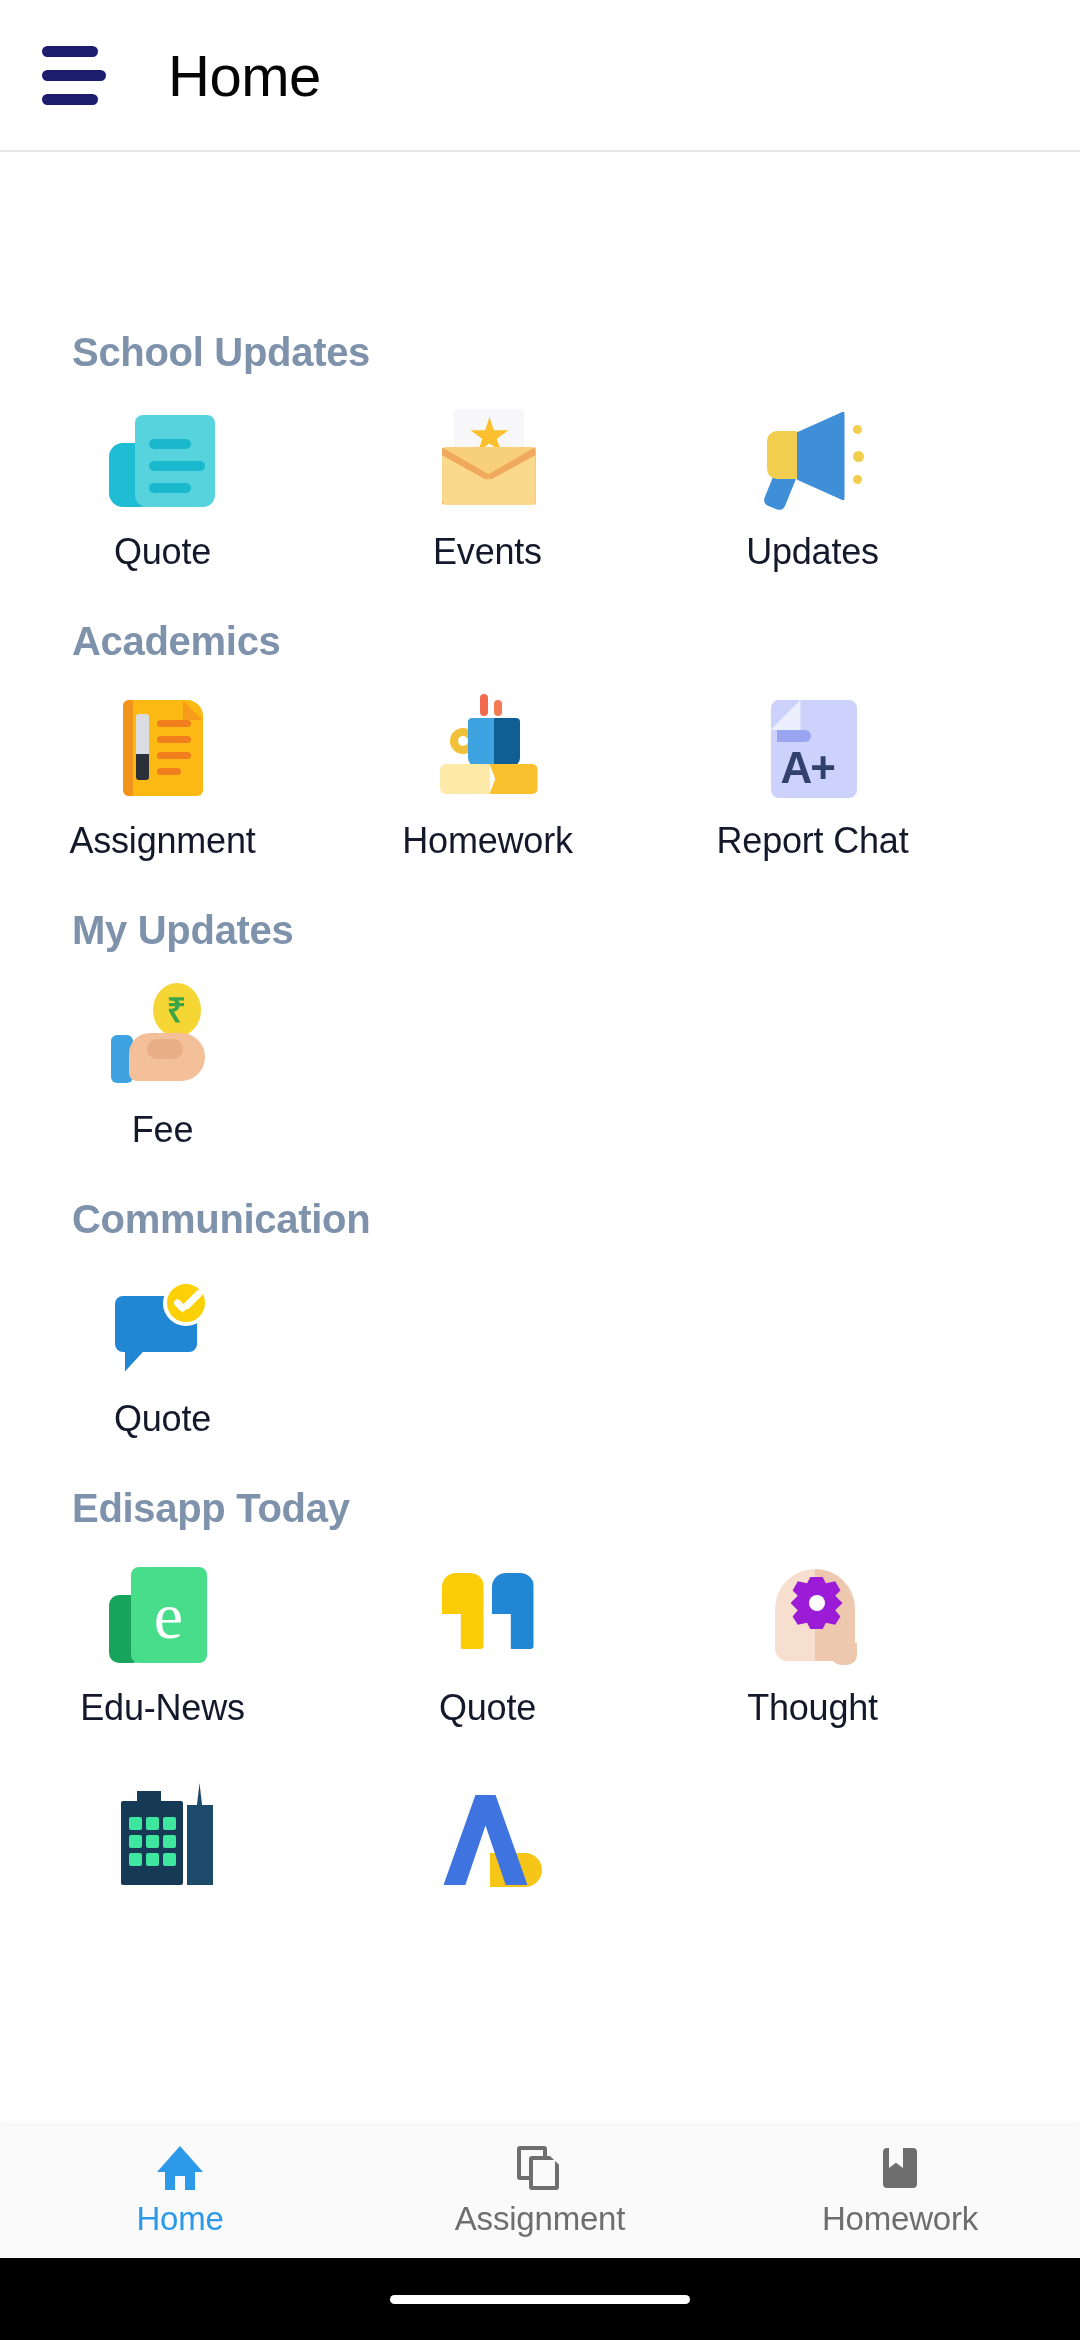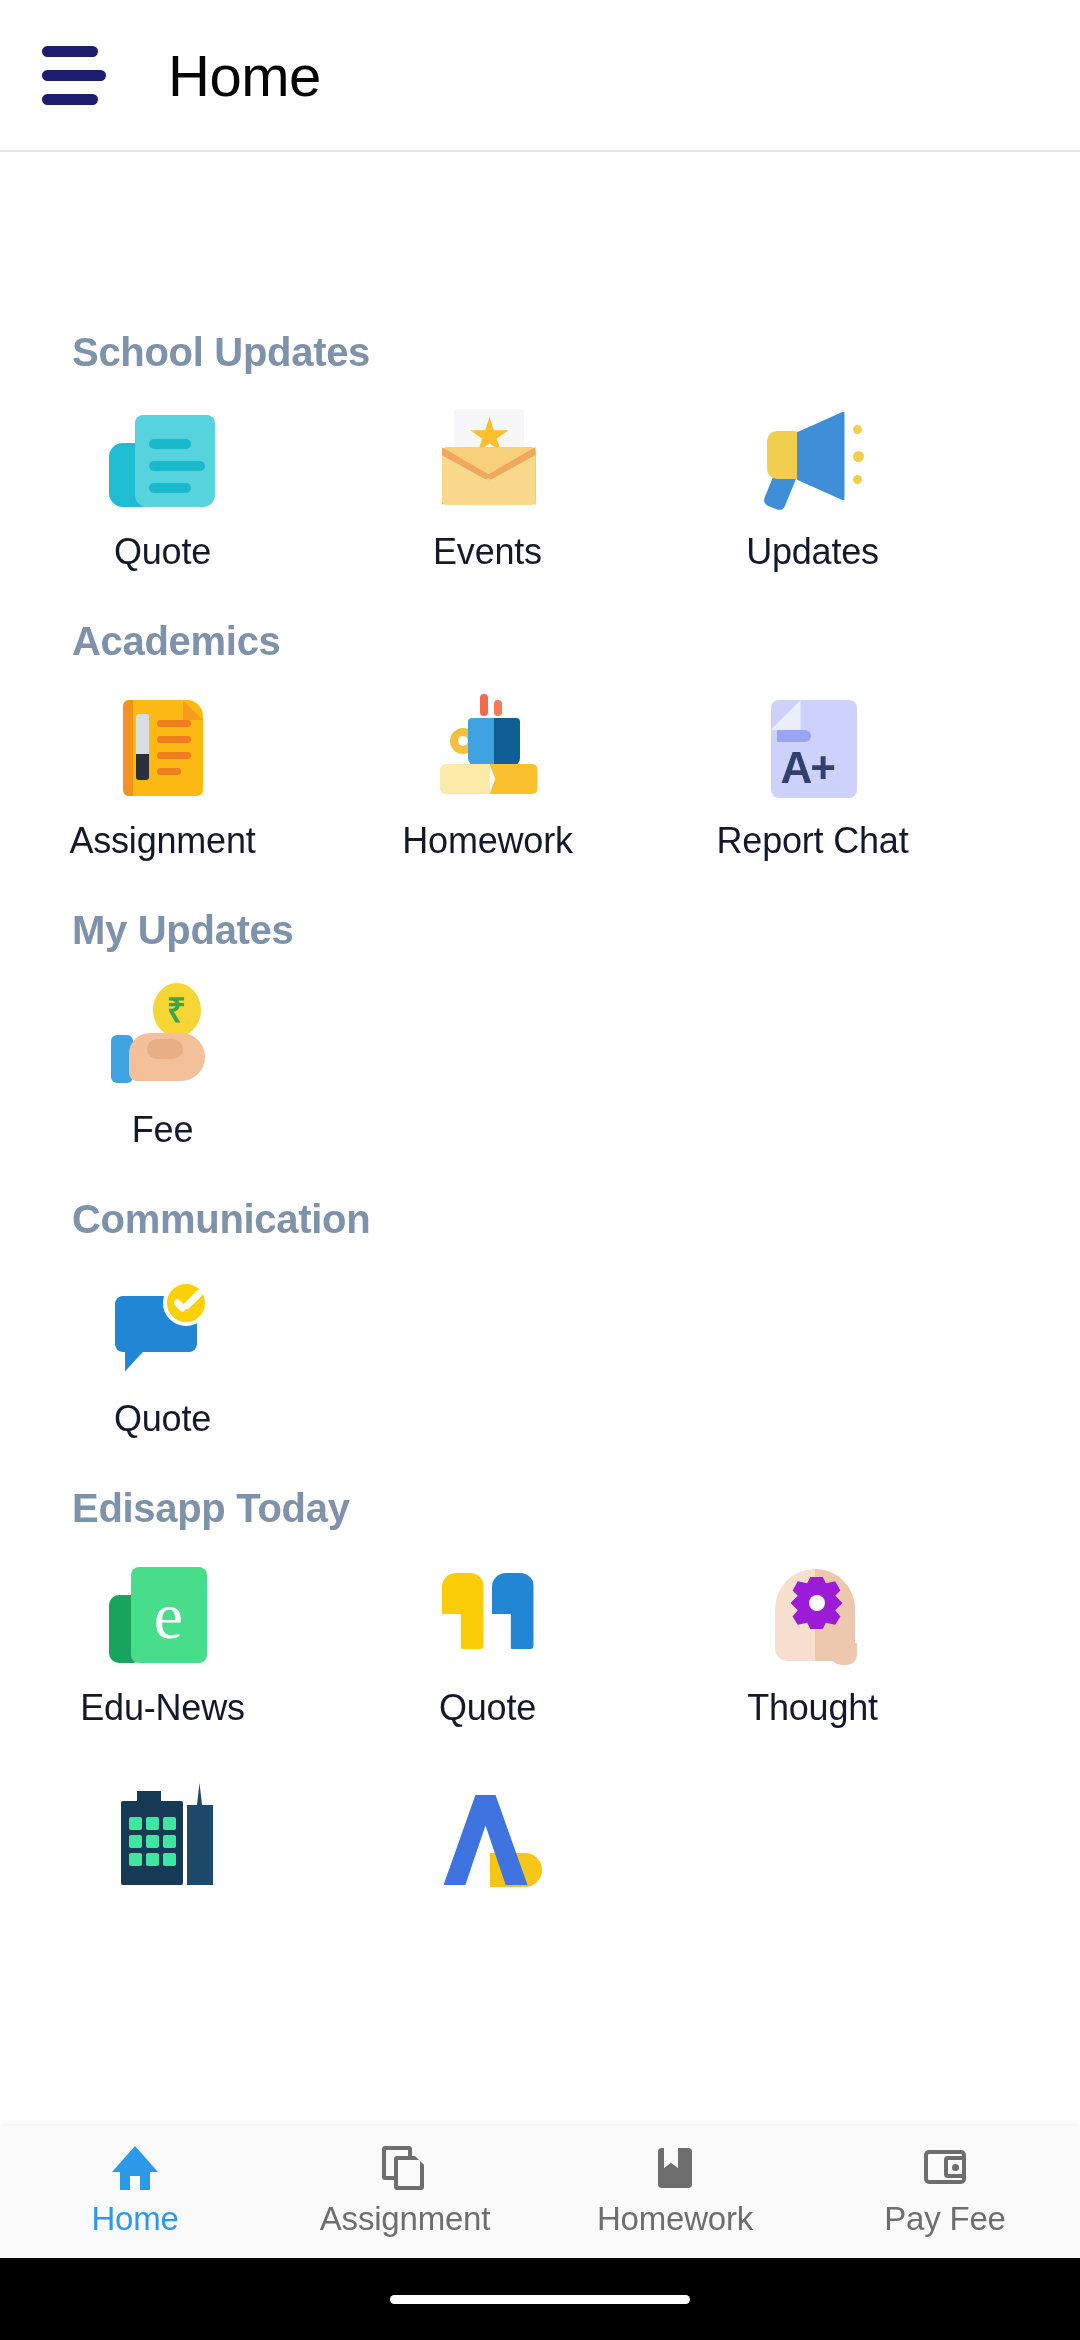--- a/index.html
+++ b/index.html
@@ -514,27 +514,19 @@
       </div>
       <div class="nav-label">Assignment</div>
     </div>
     <div class="nav-item">
       <div class="nv nv-hw">
         <div class="bk"></div>
           <div class="mark"></div>
       </div>
       <div class="nav-label">Homework</div>
     </div>
-    <div class="nav-item">
-      <div class="nv nv-fee">
-        <div class="w"></div>
-          <div class="p"></div>
-          <div class="dot"></div>
-      </div>
-      <div class="nav-label">Pay Fee</div>
-    </div>
   </div>
 
   <div class="gesturebar">
     <div class="gesture-pill"></div>
   </div>
 
 </div>
 
 </body></html>

